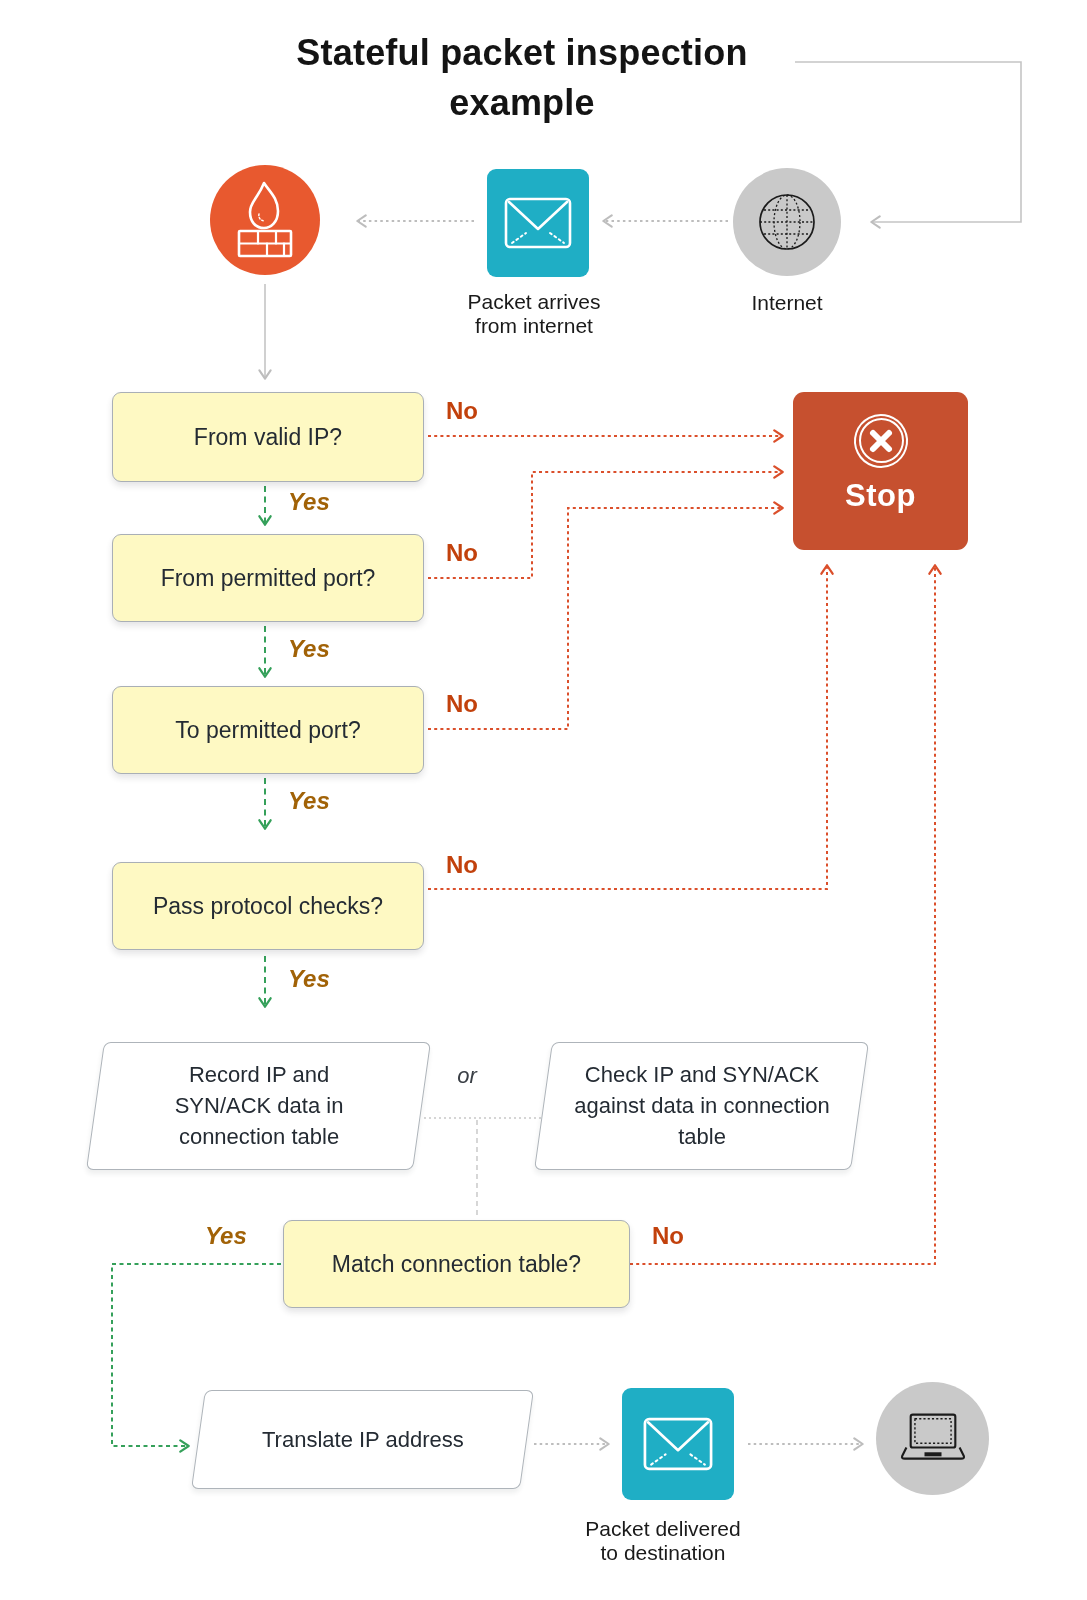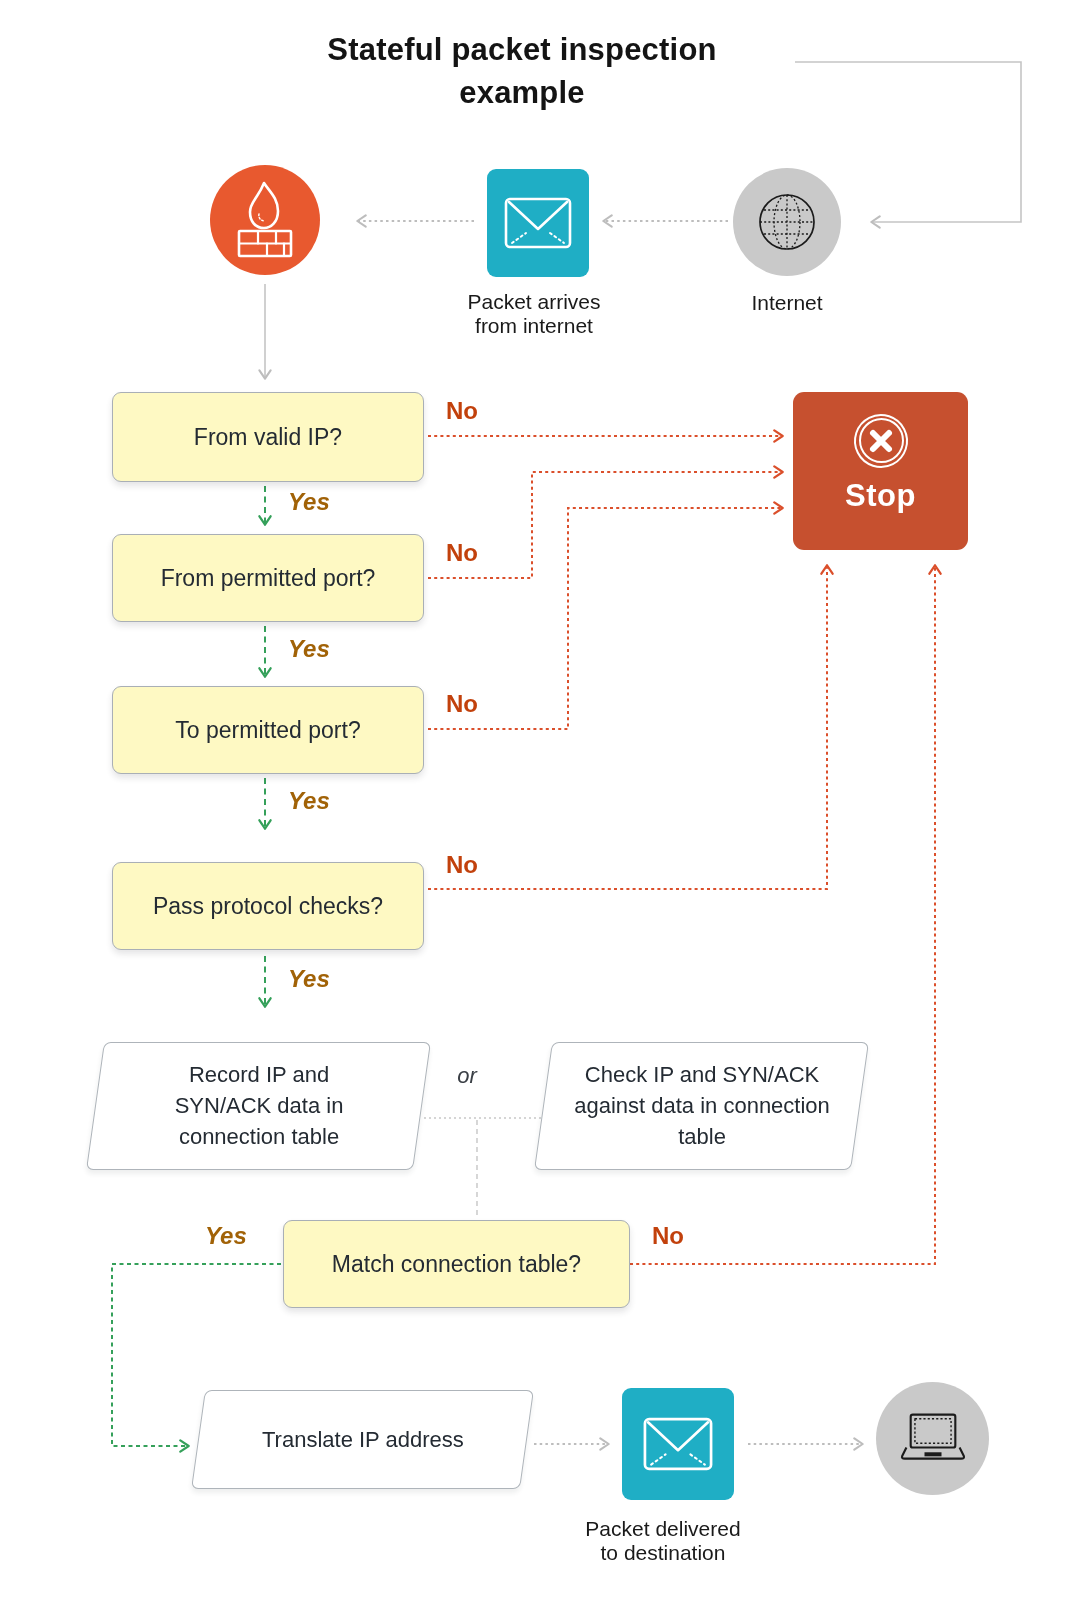--- a/index.html
+++ b/index.html
@@ -4,21 +4,21 @@
 <style>
   html,body{margin:0;padding:0;background:#ffffff;}
   #canvas{
     position:relative;width:1087px;height:1600px;background:#ffffff;overflow:hidden;
     font-family:"Liberation Sans", sans-serif;color:#1c2128;
   }
   .abs{position:absolute;}
   
   .title{
     left:197px;top:28px;width:650px;text-align:center;
-    font-size:31px;font-weight:700;color:#141414;line-height:1.4;letter-spacing:.2px;
+    font-size:36px;font-weight:700;color:#141414;line-height:1.4;letter-spacing:.2px;
   }
   
   #lines{left:0;top:0;}
   
   .node-circle{border-radius:50%;display:flex;align-items:center;justify-content:center;}
   .node-square{border-radius:9px;display:flex;align-items:center;justify-content:center;}
   
   .box{
     background:#fef9c3;border:1px solid #a9afb6;border-radius:9px;
     box-shadow:0 4px 6px rgba(40,45,50,.12);

